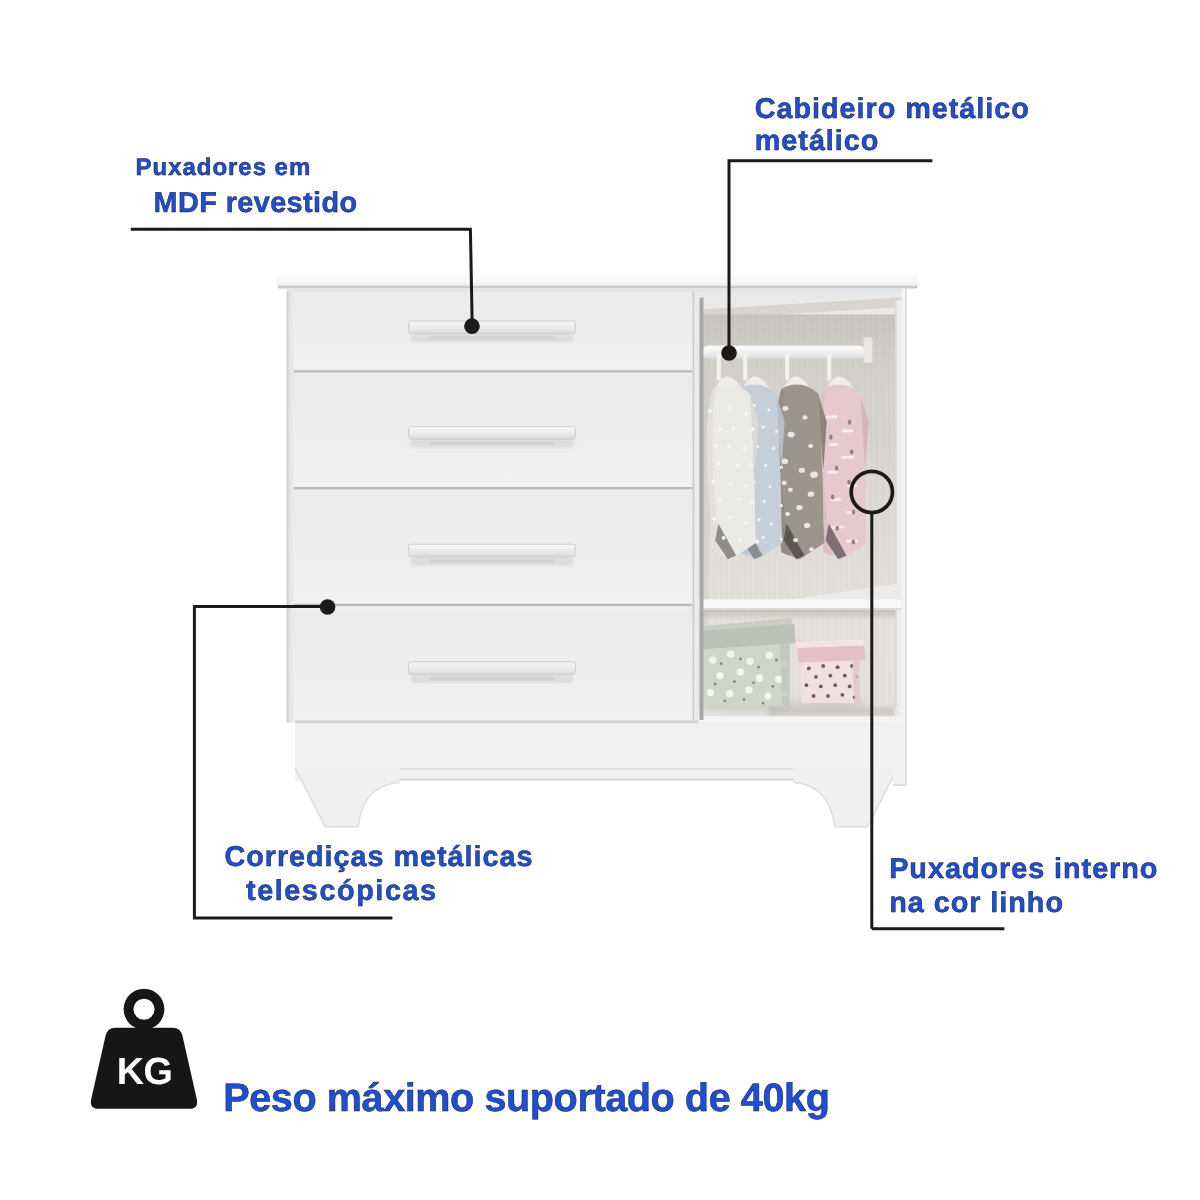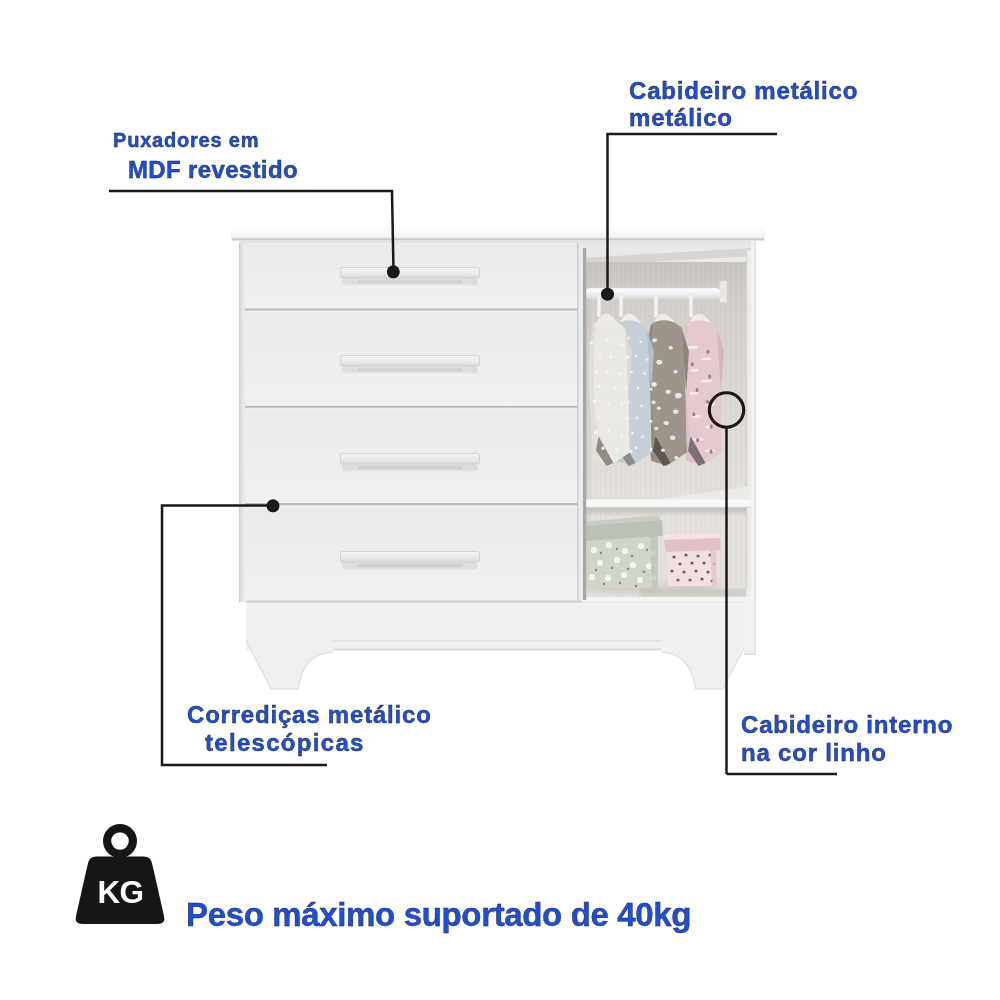--- a/index.html
+++ b/index.html
@@ -362,18 +362,18 @@
          M120,832.2 a8.8,8.8 0 1 0 0,17.6 a8.8,8.8 0 1 0 0,-17.6 Z"></path>
     <path fill="#161616" d="M96,856.5 h48 q 6.5,0 8,6.5 l 12,53 q 1.8,8 -6.5,8 h -75 q -8.3,0 -6.5,-8 l 12,-53 q 1.5,-6.5 8,-6.5 Z"></path>
     <text x="120.5" y="903" text-anchor="middle" font-family="Liberation Sans, sans-serif" font-weight="bold" font-size="31.5" letter-spacing="-0.5" fill="#ffffff">KG</text>
   </g>
 </svg>
 
 <div class="lbl" style="left:113px;top:129px;font-size:20px;">Puxadores em</div>
 <div class="lbl" style="left:108px;top:155.5px;font-size:24px;letter-spacing:0.35px;margin-left:20px;">MDF revestido</div>
 <div class="lbl" style="left:629px;top:77px;font-size:24px;">Cabideiro metálico</div>
 <div class="lbl" style="left:629px;top:103.5px;font-size:24px;">metálico</div>
-<div class="lbl" style="left:187px;top:701px;font-size:24px;">Corrediças metálico</div>
+<div class="lbl" style="left:187px;top:701px;font-size:24px;">Corrediças metálicas</div>
 <div class="lbl" style="left:205px;top:728.5px;font-size:24px;letter-spacing:1.3px;">telescópicas</div>
-<div class="lbl" style="left:741px;top:711px;font-size:24px;">Cabideiro interno</div>
+<div class="lbl" style="left:741px;top:711px;font-size:24px;">Puxadores interno</div>
 <div class="lbl" style="left:741px;top:738.5px;font-size:24px;text-align:center;">na cor linho</div>
 <div class="lbl" style="left:186px;top:895.5px;font-size:33px;letter-spacing:-0.35px;">Peso máximo suportado de 40kg</div>
 </div>
 
 </body></html>

